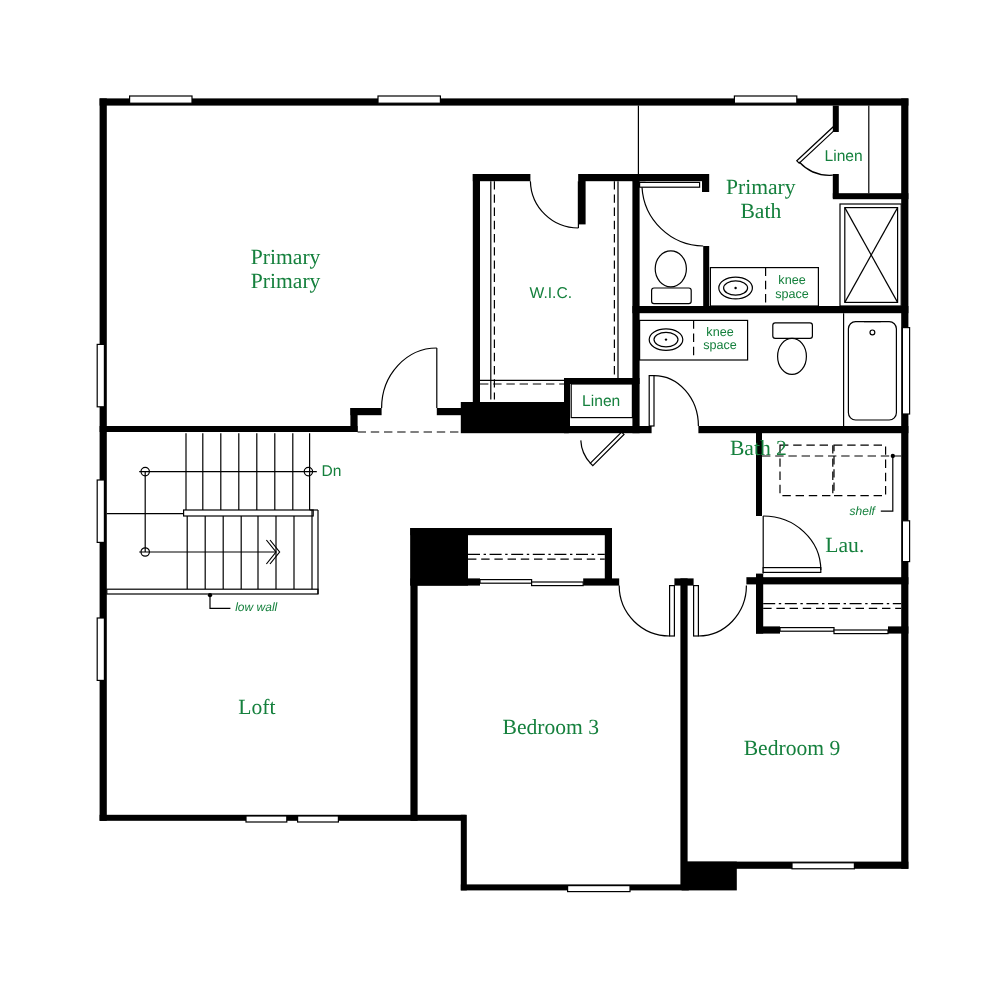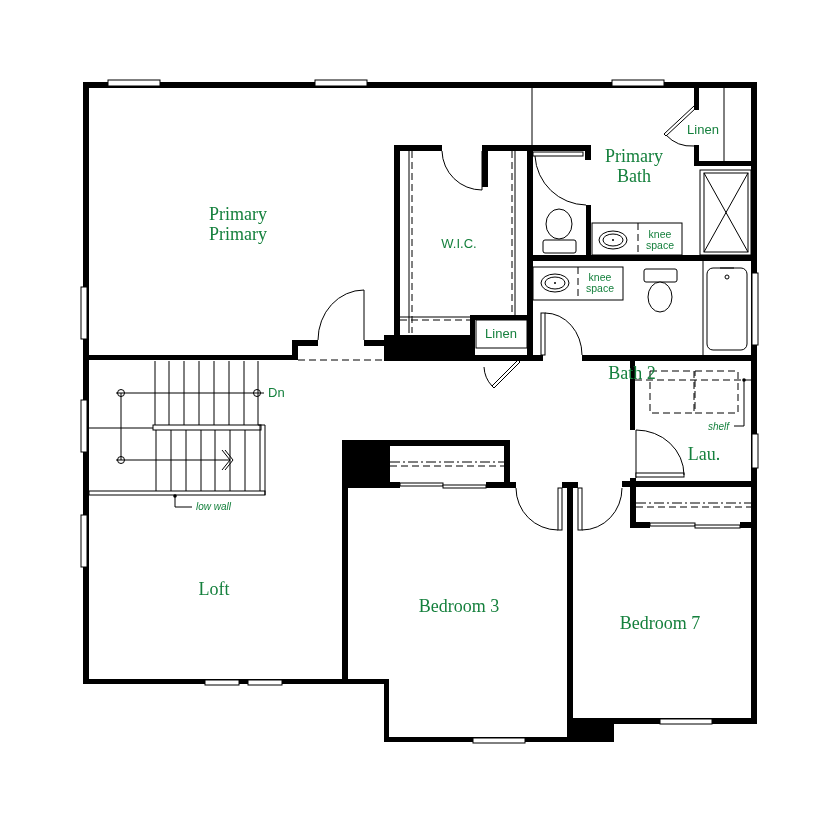--- a/index.html
+++ b/index.html
@@ -255,21 +255,21 @@
 <div class="lbl small" style="left:478px; top:327px; width:46px;">Linen</div>
 
 <div class="lbl room" style="left:596px; top:320px; width:72px;margin-top:44px;">Bath 2</div>
 
 <div class="lbl room" style="left:680px; top:445px; width:48px;">Lau.</div>
 
 <div class="lbl room" style="left:184px; top:580px; width:60px;">Loft</div>
 
 <div class="lbl room" style="left:402px; top:597px; width:114px;">Bedroom 3</div>
 
-<div class="lbl room" style="left:603px; top:614px; width:114px;">Bedroom 7</div>
+<div class="lbl room" style="left:603px; top:614px; width:114px;">Bedroom 9</div>
 
 <div class="lbl tiny" style="left:639px; top:229px; width:42px;">
   <div>knee</div>
   <div>space</div>
 </div>
 
 <div class="lbl tiny" style="left:579px; top:272px; width:42px;">
   <div>knee</div>
   <div>space</div>
 </div>

